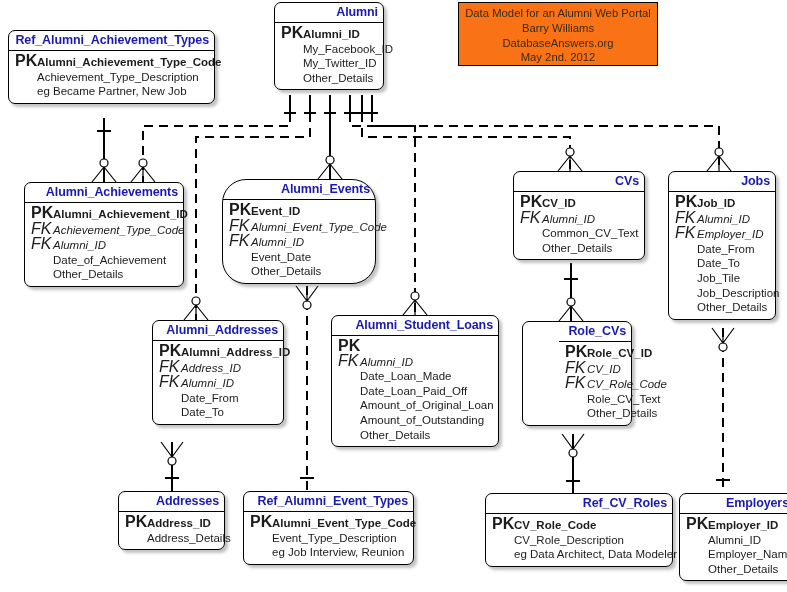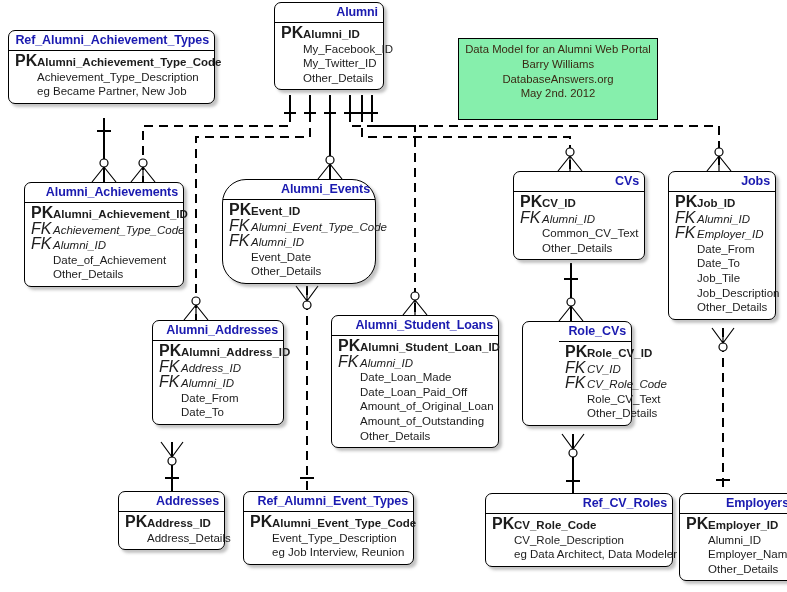--- a/index.html
+++ b/index.html
@@ -61,25 +61,24 @@
   }
   .attr .nm { flex: 1 1 auto; }
   .attr.pk .key { font-weight: bold; }
   .attr.pk .nm { font-weight: bold; }
   .attr.fk .key { font-style: italic; }
   .attr.fk .nm { font-style: italic; }
   .titleblock {
     position: absolute;
     box-sizing: border-box;
     border: 1px solid #000000;
-    background: #86efac;
+    background: #f97316;
     text-align: center;
-    padding: 3px 6px 18px 6px;
+    padding: 3px 6px 0 6px;
     z-index: 5;
-    margin-top: 36px;
   }
   .titleblock div {
     font-size: 11.3px;
     color: #3a2a14;
     line-height: 14.8px;
     white-space: nowrap;
   }
 </style>
 </head>
 <body>
@@ -396,21 +395,20 @@
             <span class="key"></span>
             <span class="nm">Date_To</span>
           </div>
         </div>
       </div>
       <div class="entity" style="left: 331px; top: 315px; width: 168px;">
         <div class="ent-title">Alumni_Student_Loans</div>
         <div class="ent-body">
           <div class="attr pk">
             <span class="key">PK</span>
-            <span class="nm">Alumni_Student_Loan_ID</span>
           </div>
           <div class="attr fk">
             <span class="key">FK</span>
             <span class="nm">Alumni_ID</span>
           </div>
           <div class="attr plain">
             <span class="key"></span>
             <span class="nm">Date_Loan_Made</span>
           </div>
           <div class="attr plain">

